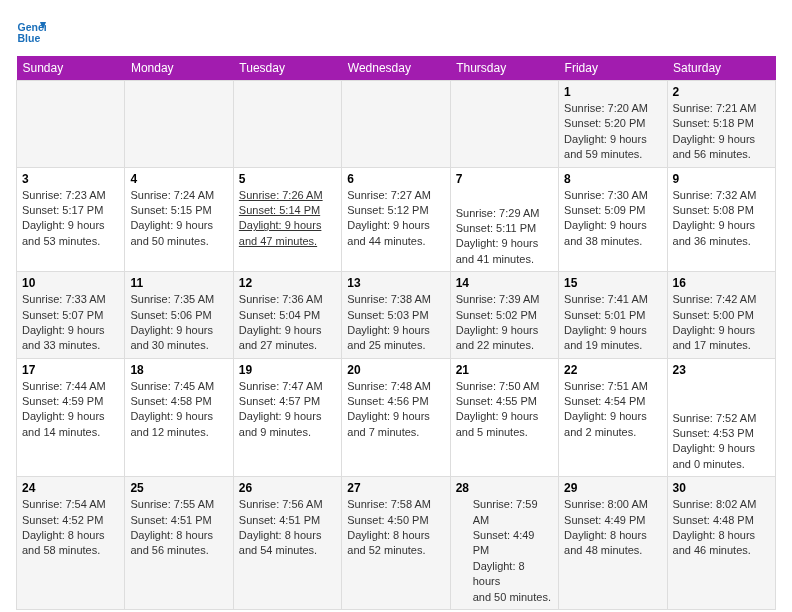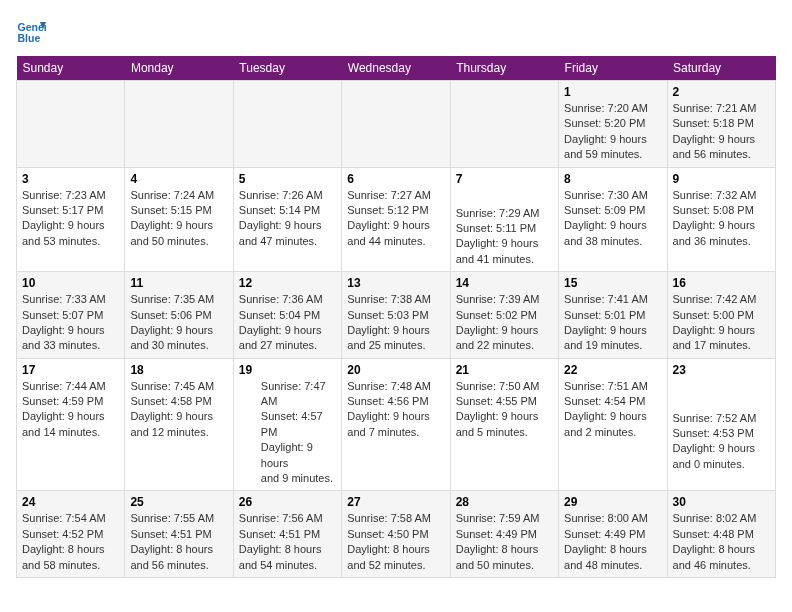--- a/index.html
+++ b/index.html
@@ -36,21 +36,21 @@
     .location {
       font-size: 14px;
       color: #555;
     }
     table {
       width: 100%;
       border-collapse: collapse;
       font-size: 10.5px;
     }
     thead th {
-      background-color: #701a75;
+      background-color: #a21caf;
       color: #fff;
       text-align: left;
       padding: 5px 6px;
       font-size: 12px;
       font-weight: normal;
     }
     tbody td {
       border: 1px solid #ddd;
       vertical-align: top;
       padding: 4px 5px;
@@ -142,21 +142,21 @@
         </td>
         <td>
           <span class="day-num">4</span>
           <div class="day-info" style="white-space: pre-line;">Sunrise: 7:24 AM
 Sunset: 5:15 PM
 Daylight: 9 hours
 and 50 minutes.</div>
         </td>
         <td>
           <span class="day-num">5</span>
-          <div class="day-info" style="white-space: pre-line;">Sunrise: 7:26 AM
+          <div class="day-info" style="white-space: pre-line; text-decoration: underline;">Sunrise: 7:26 AM
 Sunset: 5:14 PM
 Daylight: 9 hours
 and 47 minutes.</div>
         </td>
         <td>
           <span class="day-num">6</span>
           <div class="day-info" style="white-space: pre-line;">Sunrise: 7:27 AM
 Sunset: 5:12 PM
 Daylight: 9 hours
 and 44 minutes.</div>
@@ -244,21 +244,21 @@
         </td>
         <td>
           <span class="day-num">18</span>
           <div class="day-info" style="white-space: pre-line;">Sunrise: 7:45 AM
 Sunset: 4:58 PM
 Daylight: 9 hours
 and 12 minutes.</div>
         </td>
         <td>
           <span class="day-num">19</span>
-          <div class="day-info" style="white-space: pre-line; margin-left: 22px;">Sunrise: 7:47 AM
+          <div class="day-info" style="white-space: pre-line;">Sunrise: 7:47 AM
 Sunset: 4:57 PM
 Daylight: 9 hours
 and 9 minutes.</div>
         </td>
         <td>
           <span class="day-num">20</span>
           <div class="day-info" style="white-space: pre-line;">Sunrise: 7:48 AM
 Sunset: 4:56 PM
 Daylight: 9 hours
 and 7 minutes.</div>
@@ -309,21 +309,21 @@
         </td>
         <td>
           <span class="day-num">27</span>
           <div class="day-info" style="white-space: pre-line;">Sunrise: 7:58 AM
 Sunset: 4:50 PM
 Daylight: 8 hours
 and 52 minutes.</div>
         </td>
         <td>
           <span class="day-num">28</span>
-          <div class="day-info" style="white-space: pre-line;">Sunrise: 7:59 AM
+          <div class="day-info" style="white-space: pre-line; margin-left: 17px;">Sunrise: 7:59 AM
 Sunset: 4:49 PM
 Daylight: 8 hours
 and 50 minutes.</div>
         </td>
         <td>
           <span class="day-num">29</span>
           <div class="day-info" style="white-space: pre-line;">Sunrise: 8:00 AM
 Sunset: 4:49 PM
 Daylight: 8 hours
 and 48 minutes.</div>

